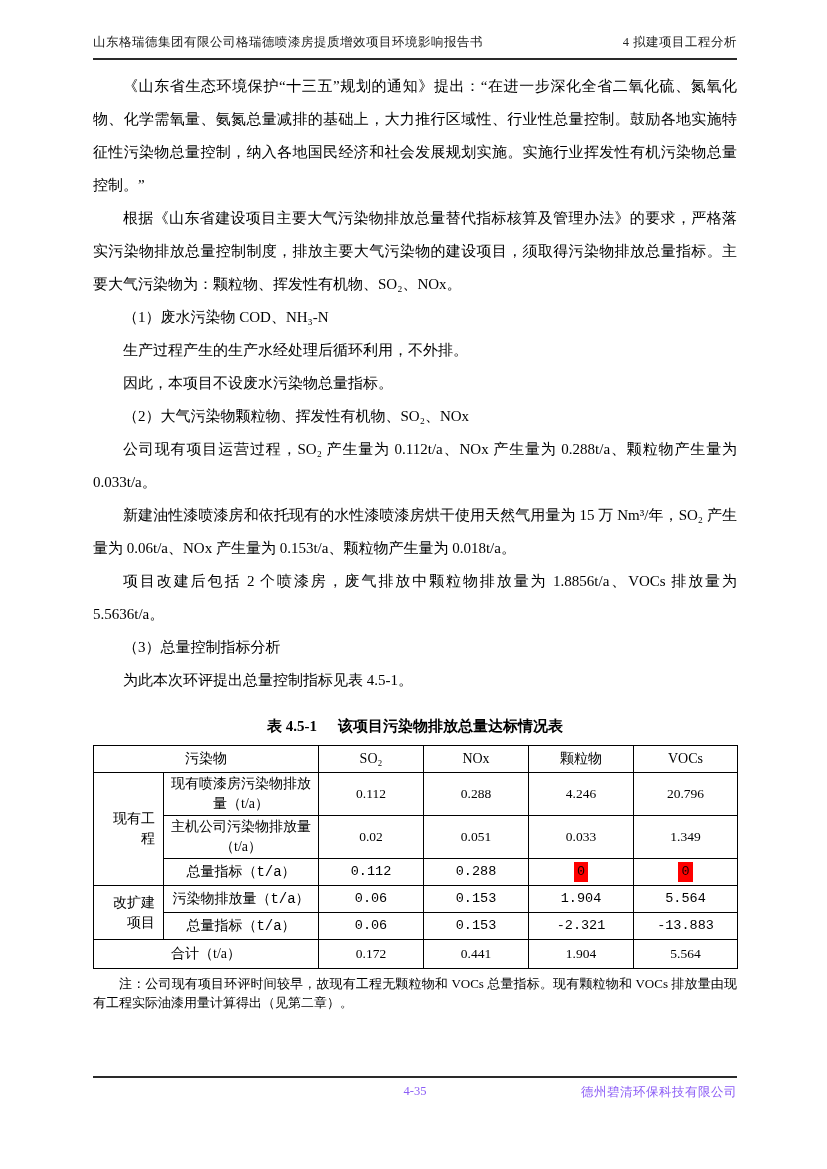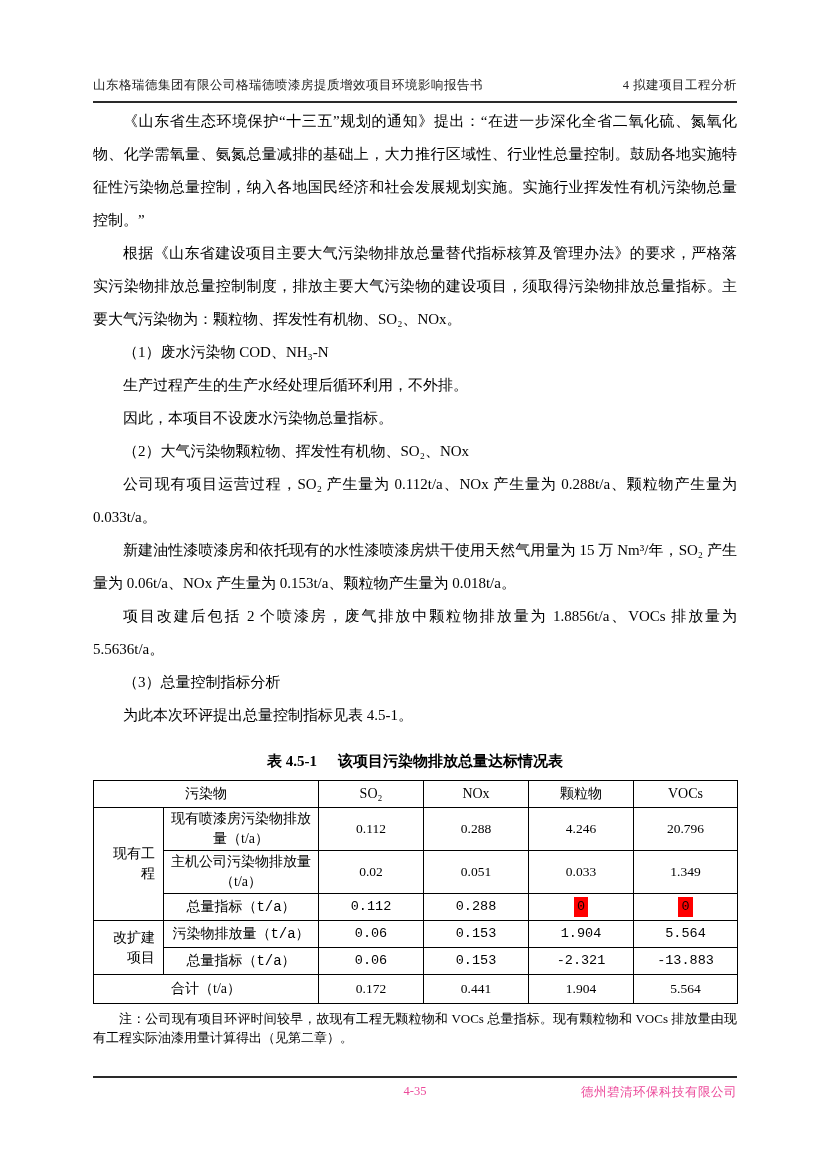--- a/index.html
+++ b/index.html
@@ -9,28 +9,28 @@
     color:#000;
     font-family:"Liberation Serif","DejaVu Serif",serif;
     position:relative; overflow:hidden;
   }
   .content {
     position:absolute; left:93px; top:0; width:644px;
   }
   
   .page-header {
     display:flex; justify-content:space-between; align-items:flex-end;
-    padding-top:77px; padding-bottom:7px;
+    padding-top:34px; padding-bottom:7px;
     border-bottom:2px solid #2a2a2a;
     font-size:12.5px; color:#222; letter-spacing:0.5px;
     white-space:nowrap;
     gap:38px;
   }
   
-  .body-text { margin-top:2px; }
+  .body-text { margin-top:10px; }
   .body-text p {
     margin:0;
     font-size:15px; line-height:33px;
     text-indent:2em; text-align:justify;
   }
   
   .table-caption {
     text-align:center; font-weight:bold; font-size:15px;
     margin:19px 0 3px 0; line-height:20px;
   }
@@ -59,21 +59,21 @@
   
   .table-note {
     margin-top:5px;
     font-size:13px; line-height:19px;
     text-indent:2em; text-align:justify;
   }
   
   .page-footer {
     position:absolute; left:93px; top:1076px; width:644px;
     border-top:2px solid #2a2a2a;
-    font-size:12.5px; color:#ec4899;
+    font-size:12.5px; color:#8b5cf6;
     height:24px;
   }
   .page-footer .pg {
     position:absolute; left:0; right:0; top:6px; text-align:center;
   }
   .page-footer .co {
     position:absolute; right:0; top:6px; letter-spacing:0.5px;
   }
 </style>
 </head>

